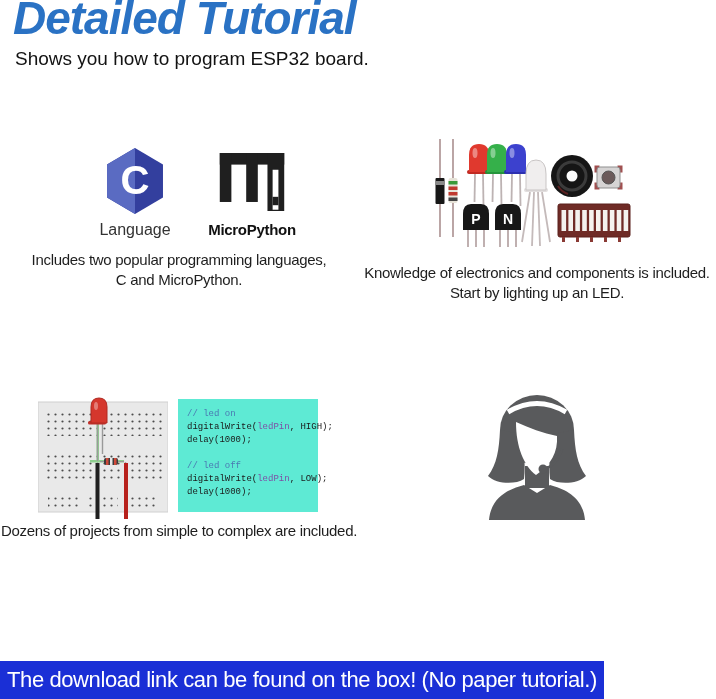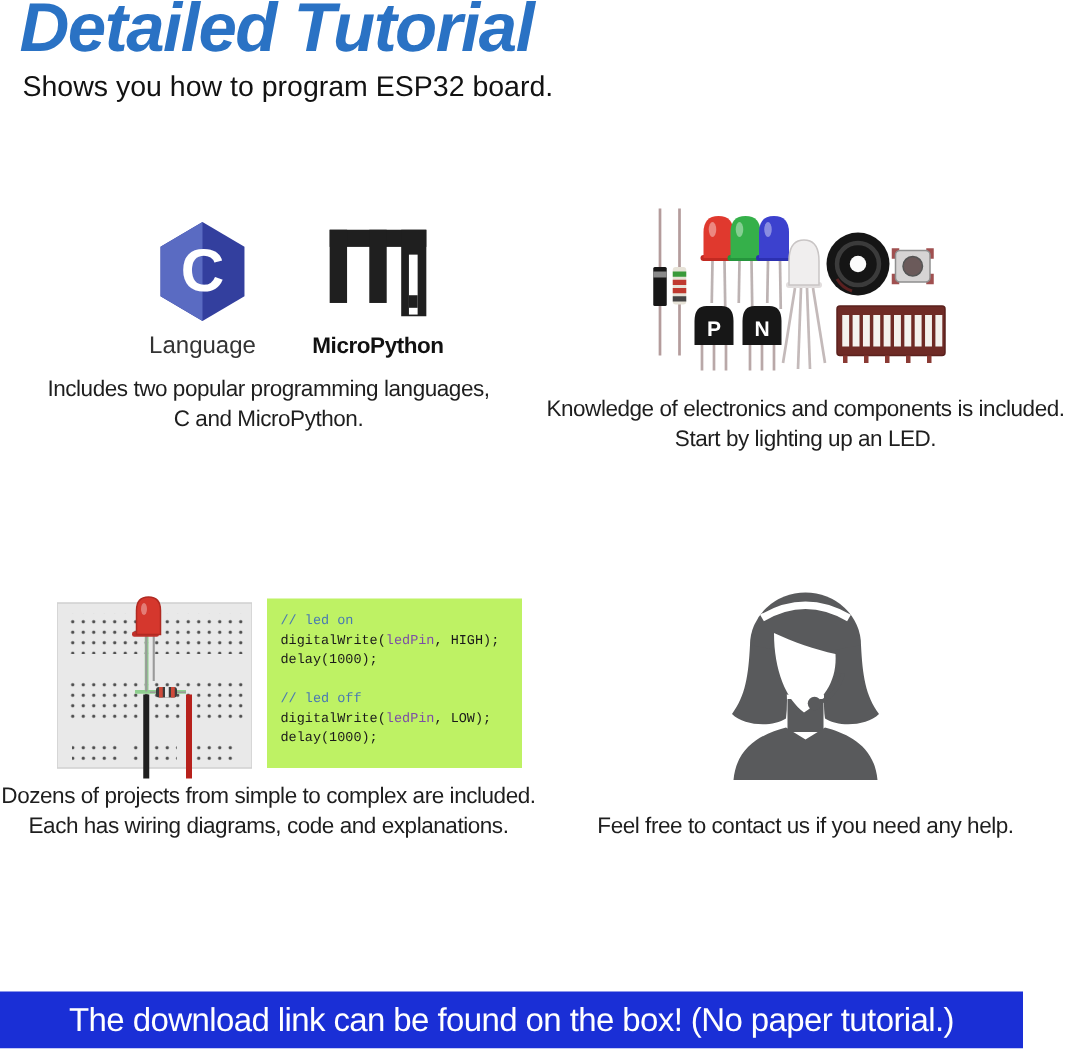--- a/index.html
+++ b/index.html
@@ -26,31 +26,31 @@
   .caption {
     position:absolute; margin:0; width:358px; text-align:center;
     font-size:15px; line-height:20px; color:#1e1e1e; letter-spacing:-0.3px;
   }
   #cap-languages   { left:0;     top:250px; }
   #cap-electronics { left:358px; top:263px; }
   #cap-projects    { left:0;     top:521px; }
   #cap-support     { left:358px; top:521px; }
   #breadboard-svg { position:absolute; left:38px; top:397px; }
   #code-panel {
-    position:absolute; left:178px; top:399px; width:170px; height:113px;
-    background:#bef264; box-sizing:border-box; padding:9px 0 0 9px;
+    position:absolute; left:178px; top:399px; width:140px; height:113px;
+    background:#5eead4; box-sizing:border-box; padding:9px 0 0 9px;
     font-family:"Liberation Mono", monospace; font-size:9px; line-height:13px;
     color:#1a1a1a; white-space:nowrap;
   }
   .code-comment { color:#4a79b2; }
   .code-var { color:#7d4fa6; }
   .code-blank { height:13px; }
   #support-svg { position:absolute; left:477px; top:392px; }
   #banner {
-    position:absolute; left:0; top:661px; width:682px; height:38px;
+    position:absolute; left:0; top:661px; width:604px; height:38px;
     background:#1a2fd6; display:flex; align-items:center; justify-content:center;
   }
   #banner span { color:#ffffff; font-size:22px; letter-spacing:-0.4px; white-space:nowrap; }
 </style>
 </head>
 <body>
 
 <div>
 
   <h1 class="title">Detailed Tutorial</h1>
@@ -237,24 +237,22 @@
     <rect x="48" y="74" width="24" height="22" fill="#595a5c"></rect>
     <path d="M12,128 C14,105 32,97 47,93 L60,101 L73,93 C88,97 106,105 108,128 Z" fill="#595a5c"></path>
     <path d="M39,30 C52,36 66,41 80,44 C81,60 74,73 59,83 C47,74 39,55 39,30 Z" fill="#ffffff"></path>
     <path d="M31,20 Q60,3 89,20" stroke="#ffffff" stroke-width="5" fill="none"></path>
     <path d="M68,77 Q81,72 85,57" stroke="#595a5c" stroke-width="2.6" fill="none"></path>
     <circle cx="66" cy="77" r="4.5" fill="#595a5c"></circle>
   </svg>
 
   <p class="caption" id="cap-projects">
     <span>Dozens of projects from simple to complex are included.</span><br>
-    <span>Each has wiring diagrams, code and explanations.</span>
   </p>
   <p class="caption" id="cap-support">
     <br>
-    <span>Feel free to contact us if you need any help.</span>
   </p>
 
   <div id="banner">
     <span>The download link can be found on the box! (No paper tutorial.)</span>
   </div>
 
 </div>
 
 </body></html>

